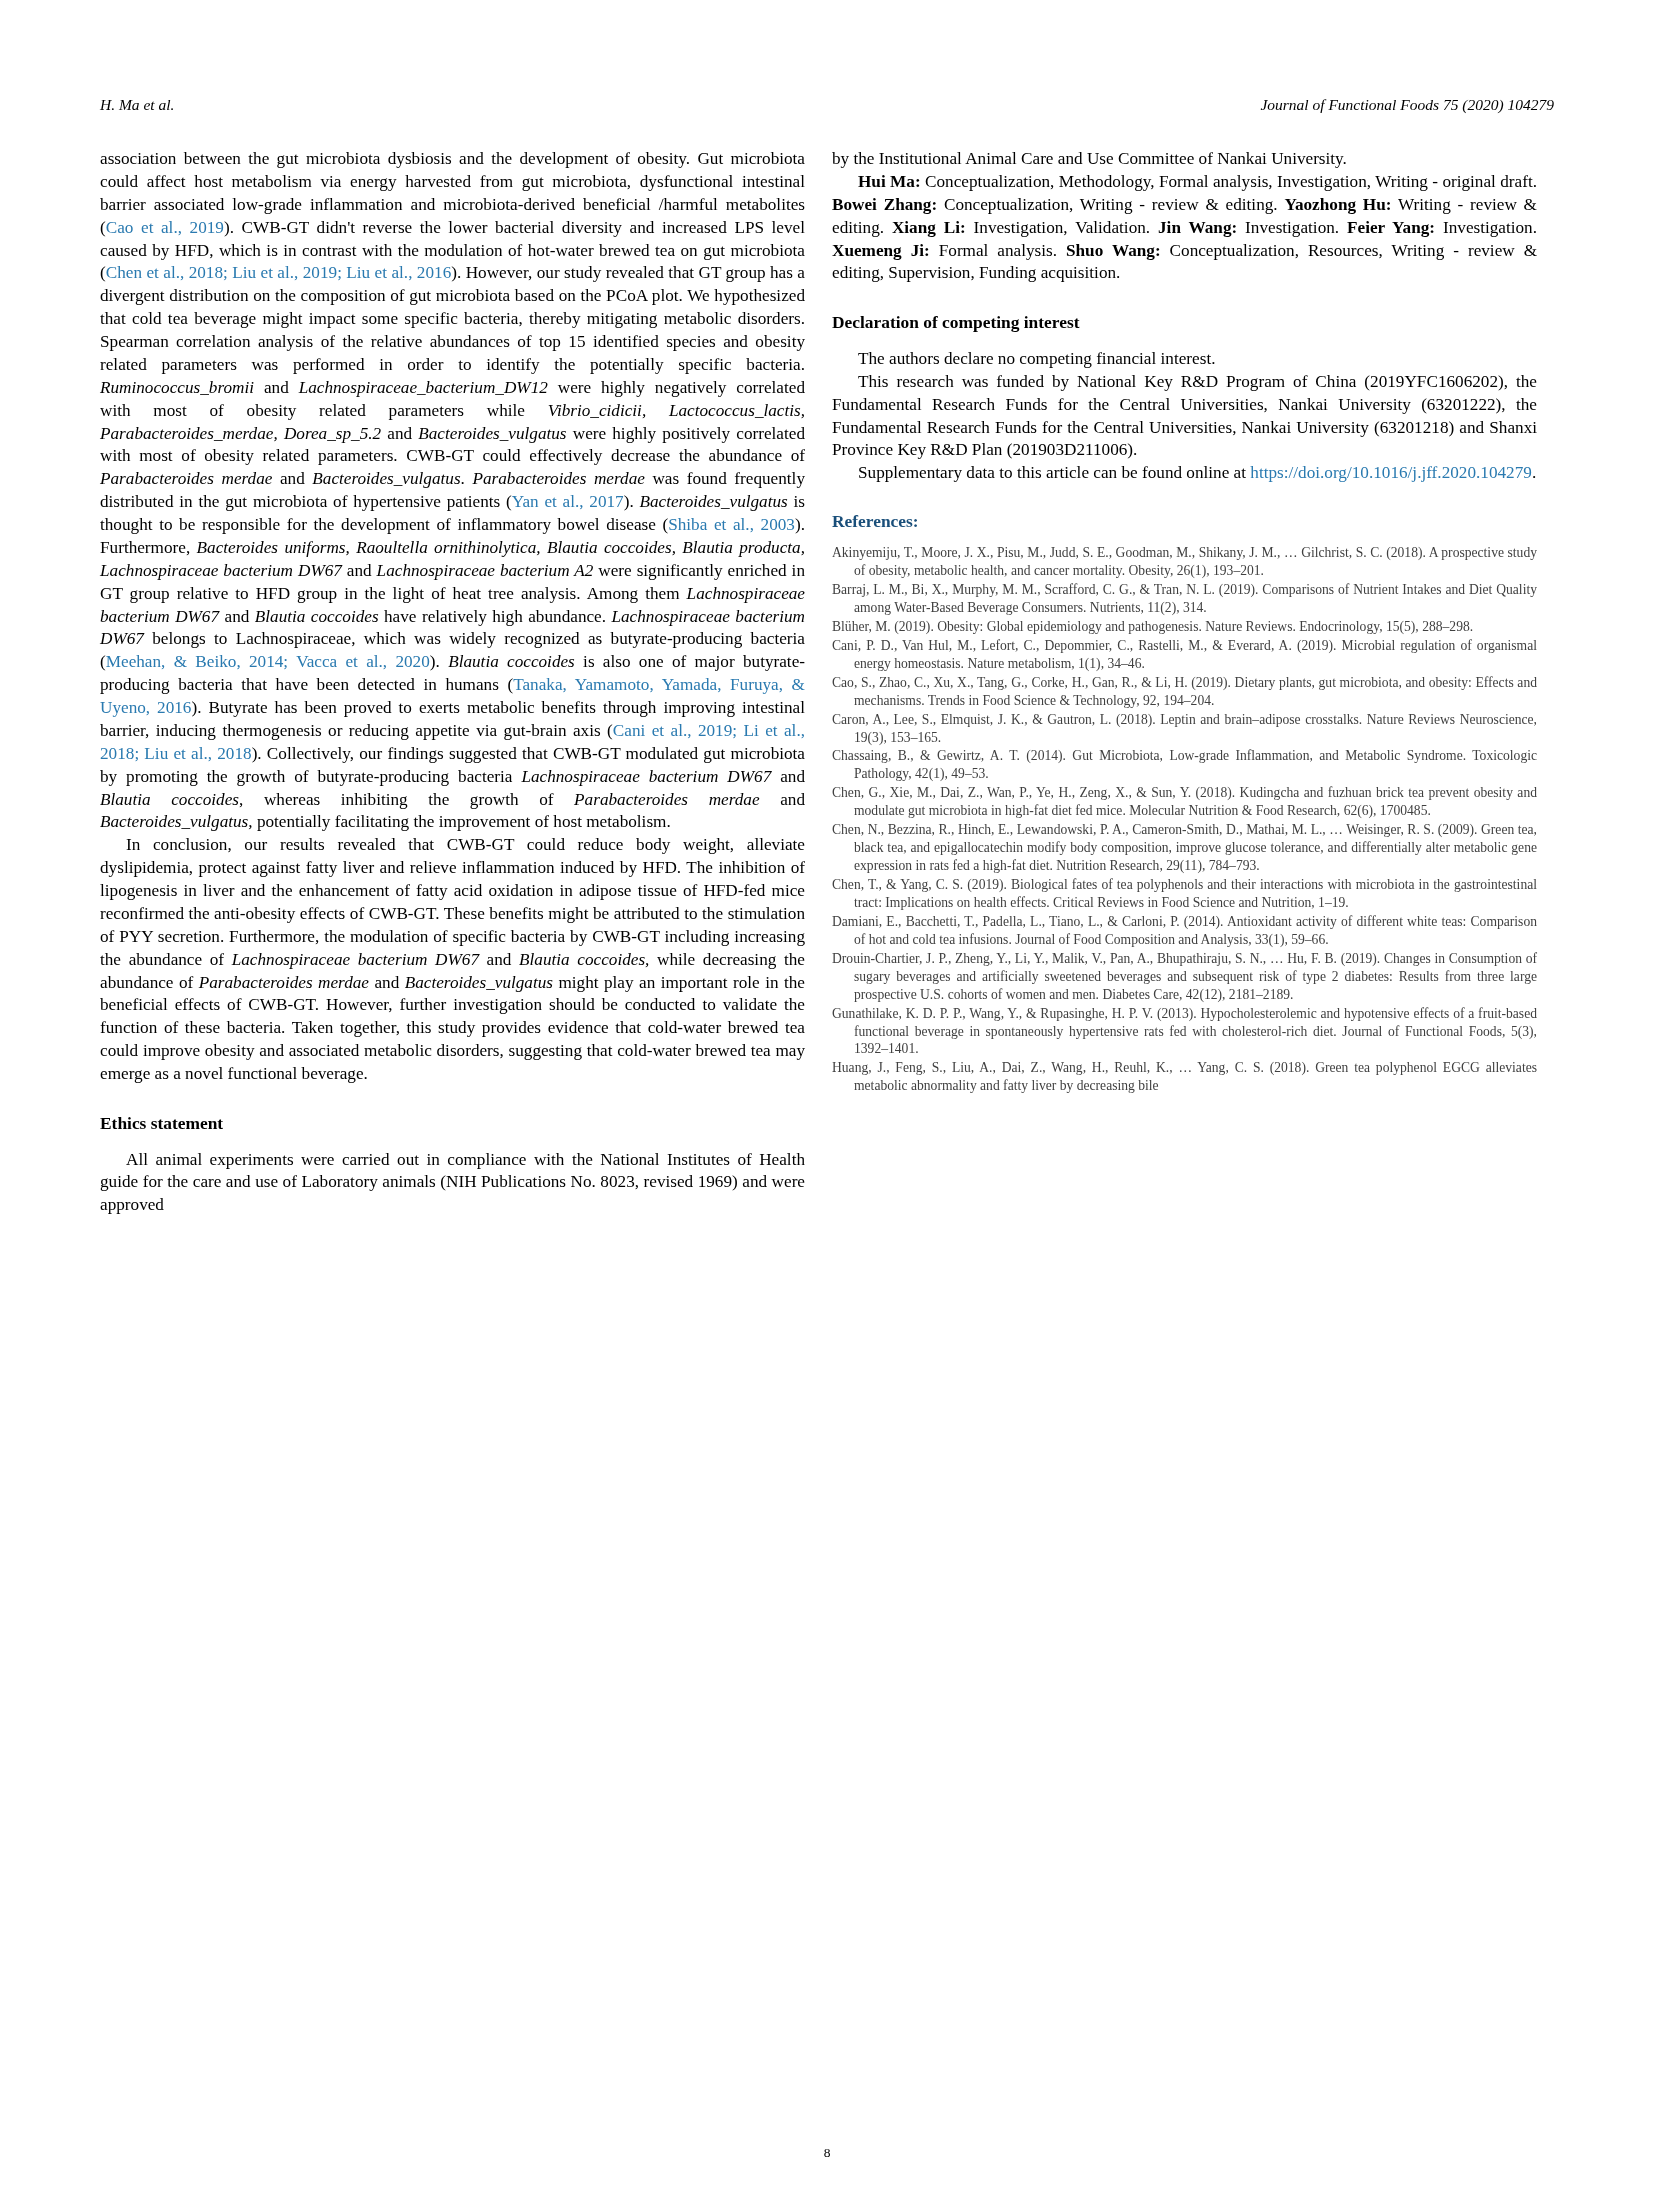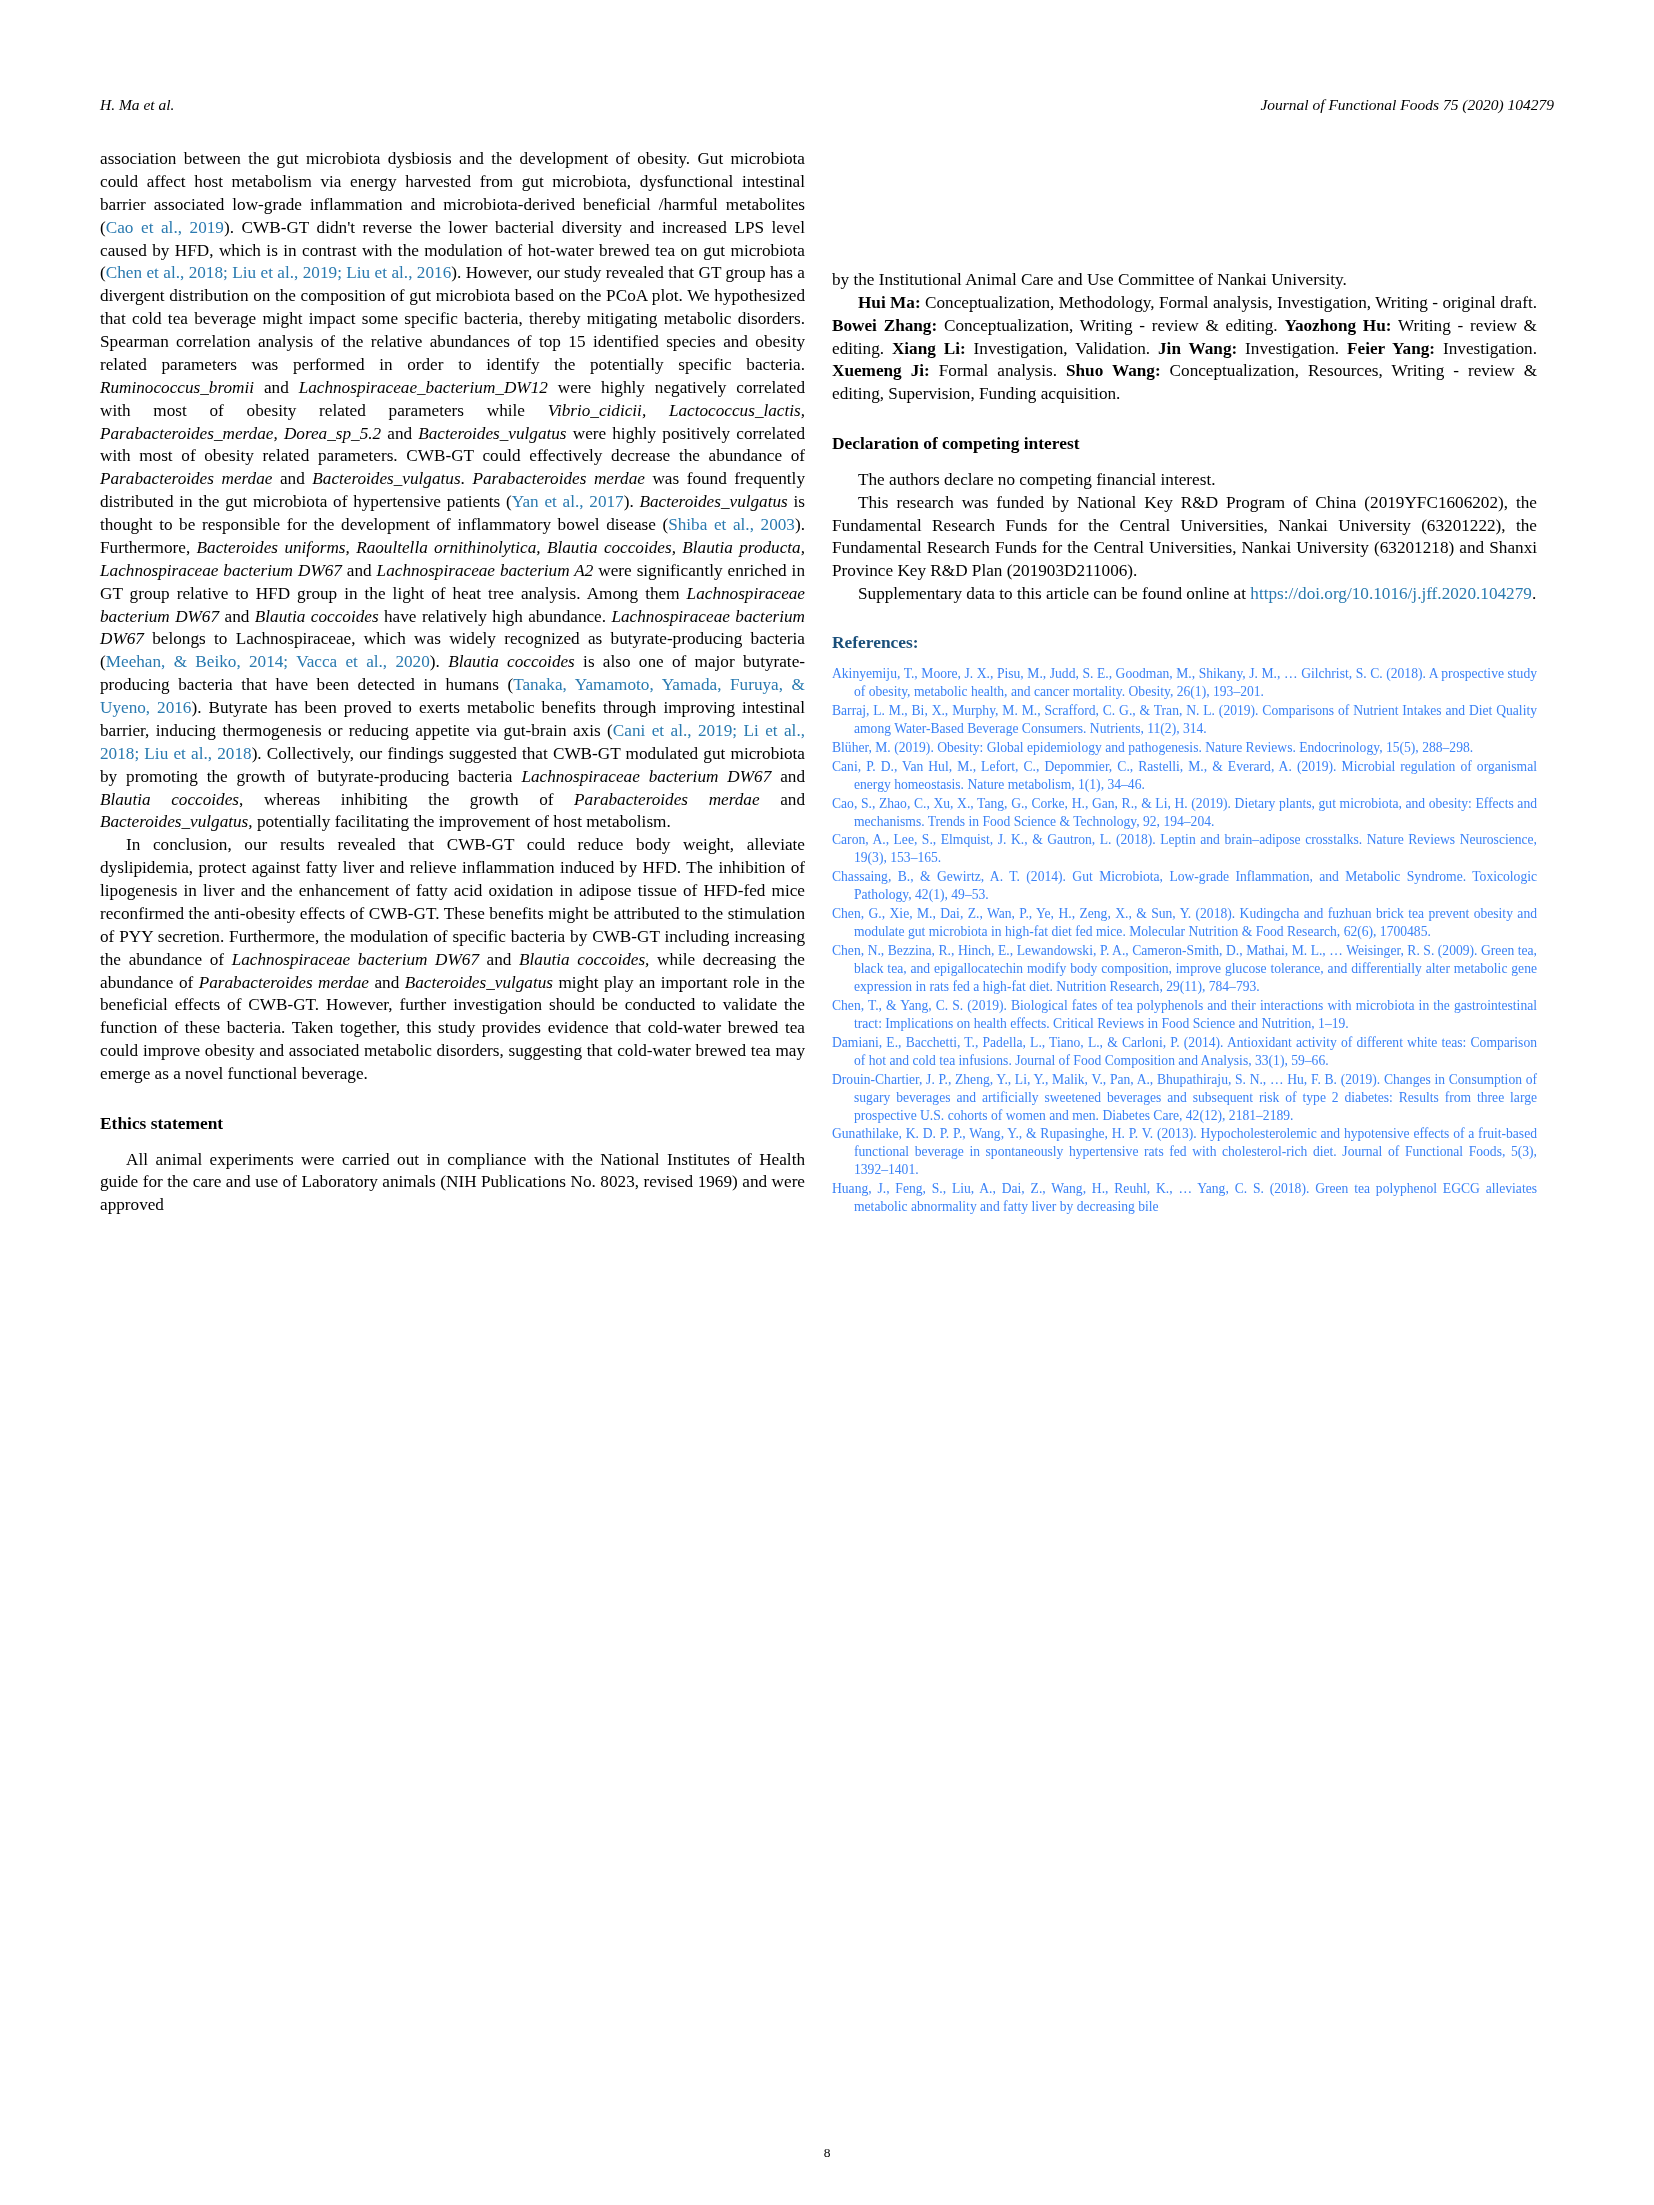--- a/index.html
+++ b/index.html
@@ -29,21 +29,21 @@
     font-style: italic;
     font-size: 15.5px;
     margin-bottom: 34px;
   }
   .runhead .left { font-style: italic; }
   .runhead .right { font-style: italic; }
 
   .cols {
     display: flex;
     gap: 27px;
-    align-items: flex-end;
+    align-items: flex-start;
   }
   .col {
     width: 705px;
   }
   p {
     margin: 0;
     font-size: 17.2px;
     line-height: 1.33;
     text-align: justify;
     text-justify: inter-word;
@@ -63,21 +63,21 @@
 
   .refhead {
     font-size: 17.4px;
     font-weight: bold;
     color: #1a4f7a;
     margin: 26px 0 12px 0;
   }
   .reflist {
     font-size: 13.6px;
     line-height: 1.32;
-    color: #3b82f6;
+    color: #404040;
   }
   .ref {
     padding-left: 22px;
     text-indent: -22px;
     margin-bottom: 1px;
     text-align: justify;
   }
   .pagenum {
     position: absolute;
     left: 0;

